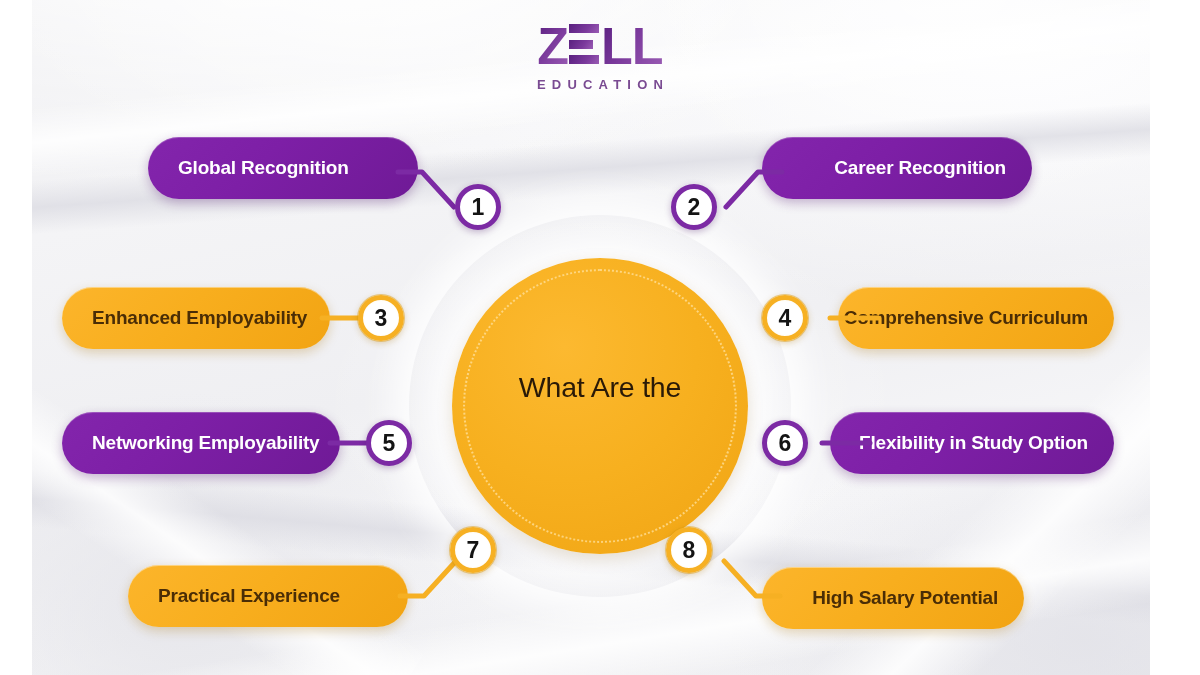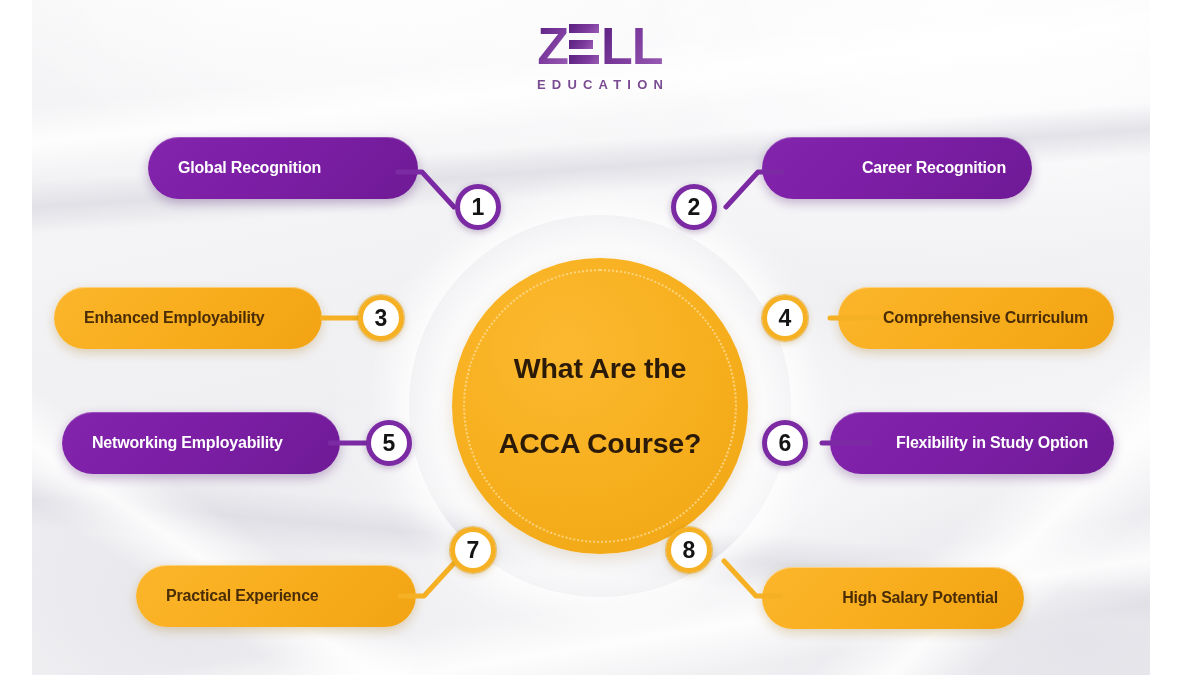--- a/index.html
+++ b/index.html
@@ -142,37 +142,37 @@
     position: absolute;
     left: 11px; top: 11px; right: 11px; bottom: 11px;
     border: 2px dotted rgba(255,226,160,.75);
     border-radius: 50%;
   }
   .hub-title {
     position: relative;
     z-index: 2;
     text-align: center;
     font-size: 28.5px;
-    font-weight: bold;
+    font-weight: normal;
     line-height: 1.30;
     color: #2a1a07;
     letter-spacing: -.2px;
     padding: 0 22px;
   }
 
   
   .node { position: absolute; z-index: 5; }
 
   .pill {
     position: absolute;
     display: flex;
     align-items: center;
     height: 62px;
     border-radius: 34px;
-    font-size: 16px;
+    font-size: 19px;
     font-weight: bold;
     white-space: nowrap;
     letter-spacing: -.2px;
   }
   .pill.purple {
     background: linear-gradient(135deg, #8325ac 0%, #7d1fa6 42%, #6f1a96 100%);
     color: #ffffff;
     box-shadow: 0 4px 11px rgba(80,20,110,.30), inset 0 1px 0 rgba(255,255,255,.22);
   }
   .pill.orange {
@@ -240,21 +240,20 @@
       <span class="ll">LL</span>
     </div>
     <div class="logo-sub">EDUCATION</div>
   </div>
 
   <div class="hub-halo"></div>
   <div class="hub">
     <div class="hub-title">
       <span>What Are the</span><br>
       <br>
-      <span>ACCA Course?</span>
     </div>
   </div>
 
   <div class="node">
     <div class="conn" style="left:398px; top:168px;">
       <svg width="70" height="50" viewBox="0 0 70 50">
         <polyline points="0,4 24,4 56,39" fill="none" stroke="#7c2aa4" stroke-width="5" stroke-linecap="round" stroke-linejoin="round"></polyline>
       </svg>
     </div>
     <div class="pill purple left" style="left:148px; top:137px; width:270px;">Global Recognition</div>
@@ -270,21 +269,21 @@
     <div class="pill purple right" style="left:762px; top:137px; width:270px;">Career Recognition</div>
     <div class="badge purple" style="left:671px; top:184px;">2</div>
   </div>
 
   <div class="node">
     <div class="conn" style="left:322px; top:313px;">
       <svg width="50" height="10" viewBox="0 0 50 10">
         <line x1="0" y1="5" x2="48" y2="5" stroke="#f6b023" stroke-width="5" stroke-linecap="round"></line>
       </svg>
     </div>
-    <div class="pill orange left" style="left:54px; top:287px; width:268px;text-align:center;">Enhanced Employability</div>
+    <div class="pill orange left" style="left:62px; top:287px; width:268px;text-align:center;">Enhanced Employability</div>
     <div class="badge orange" style="left:358px; top:295px;">3</div>
   </div>
 
   <div class="node">
     <div class="conn" style="left:828px; top:313px;">
       <svg width="50" height="10" viewBox="0 0 50 10">
         <line x1="50" y1="5" x2="2" y2="5" stroke="#f6b023" stroke-width="5" stroke-linecap="round"></line>
       </svg>
     </div>
     <div class="pill orange right" style="left:838px; top:287px; width:276px;">Comprehensive Curriculum</div>
@@ -310,21 +309,21 @@
     <div class="pill purple right" style="left:830px; top:412px; width:284px;">Flexibility in Study Option</div>
     <div class="badge purple" style="left:762px; top:420px;">6</div>
   </div>
 
   <div class="node">
     <div class="conn" style="left:400px; top:552px;">
       <svg width="80" height="48" viewBox="0 0 80 48">
         <polyline points="0,44 24,44 56,9" fill="none" stroke="#f6b023" stroke-width="5" stroke-linecap="round" stroke-linejoin="round"></polyline>
       </svg>
     </div>
-    <div class="pill orange left" style="left:136px; top:565px; width:280px;">Practical Experience</div>
+    <div class="pill orange left" style="left:128px; top:565px; width:280px;">Practical Experience</div>
     <div class="badge orange" style="left:450px; top:527px;">7</div>
   </div>
 
   <div class="node">
     <div class="conn" style="left:700px; top:552px;">
       <svg width="80" height="48" viewBox="0 0 80 48">
         <polyline points="80,44 56,44 24,9" fill="none" stroke="#f6b023" stroke-width="5" stroke-linecap="round" stroke-linejoin="round"></polyline>
       </svg>
     </div>
     <div class="pill orange right" style="left:762px; top:567px; width:262px;">High Salary Potential</div>

